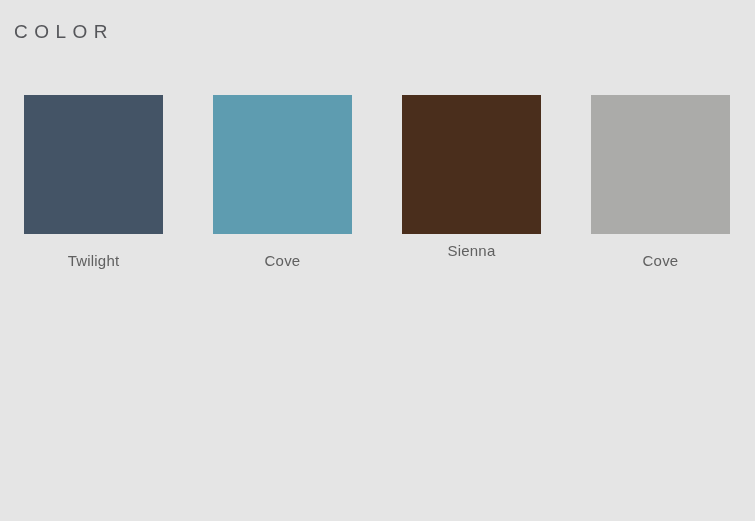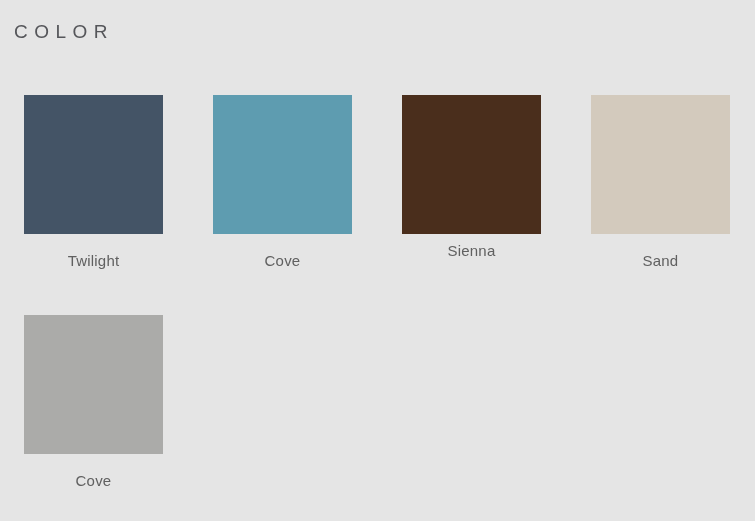--- a/index.html
+++ b/index.html
@@ -93,24 +93,20 @@
     <div class="swatch-cell">
       <div class="swatch-chip" style="background-color: rgb(94, 156, 176);"></div>
       <div class="swatch-label" style="color: rgb(96, 96, 96);">Cove</div>
     </div>
 
     <div class="swatch-cell">
       <div class="swatch-chip" style="background-color: rgb(74, 46, 28);"></div>
       <div class="swatch-label" style="color: rgb(96, 96, 96); margin-top: 7px;">Sienna</div>
     </div>
 
-    <div class="swatch-cell">
-      <div class="swatch-chip" style="background-color: rgb(211, 202, 189);"></div>
-      <div class="swatch-label" style="color: rgb(96, 96, 96);">Sand</div>
-    </div>
 
     <div class="swatch-cell">
       <div class="swatch-chip" style="background-color: rgb(171, 171, 169);"></div>
       <div class="swatch-label" style="color: rgb(96, 96, 96);">Cove</div>
     </div>
 
   </div>
 </div>
 
 </body></html>

